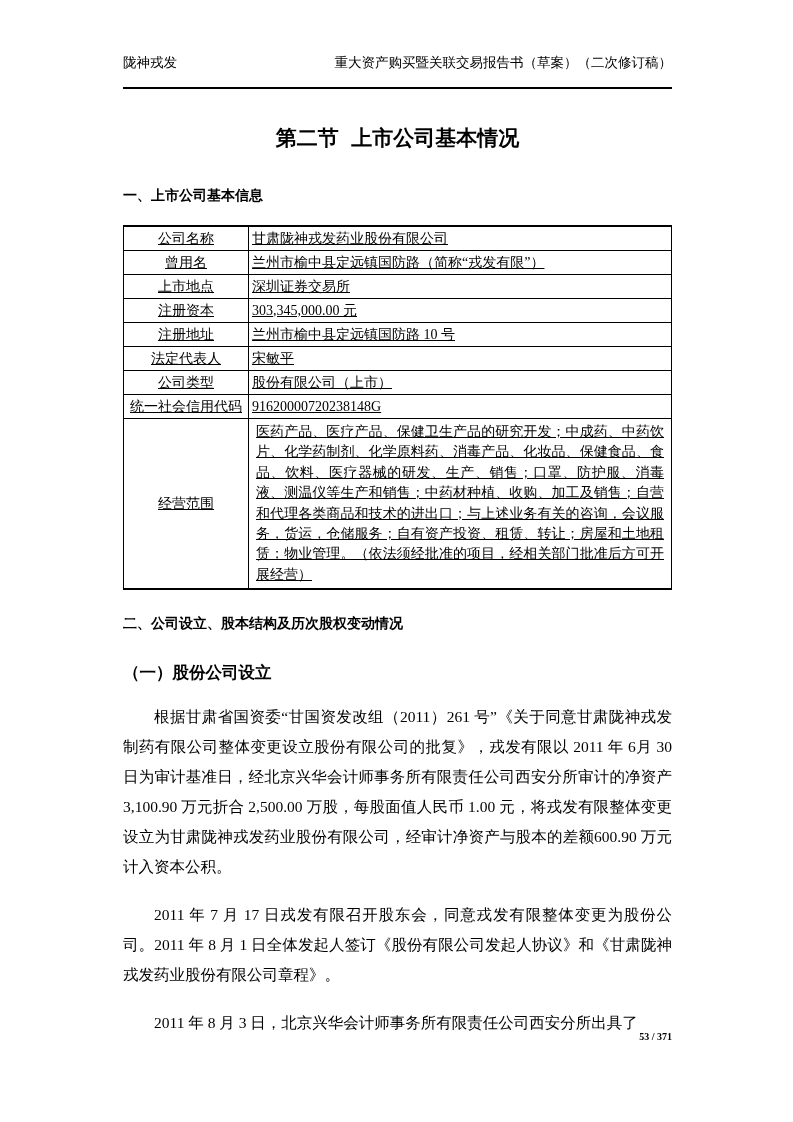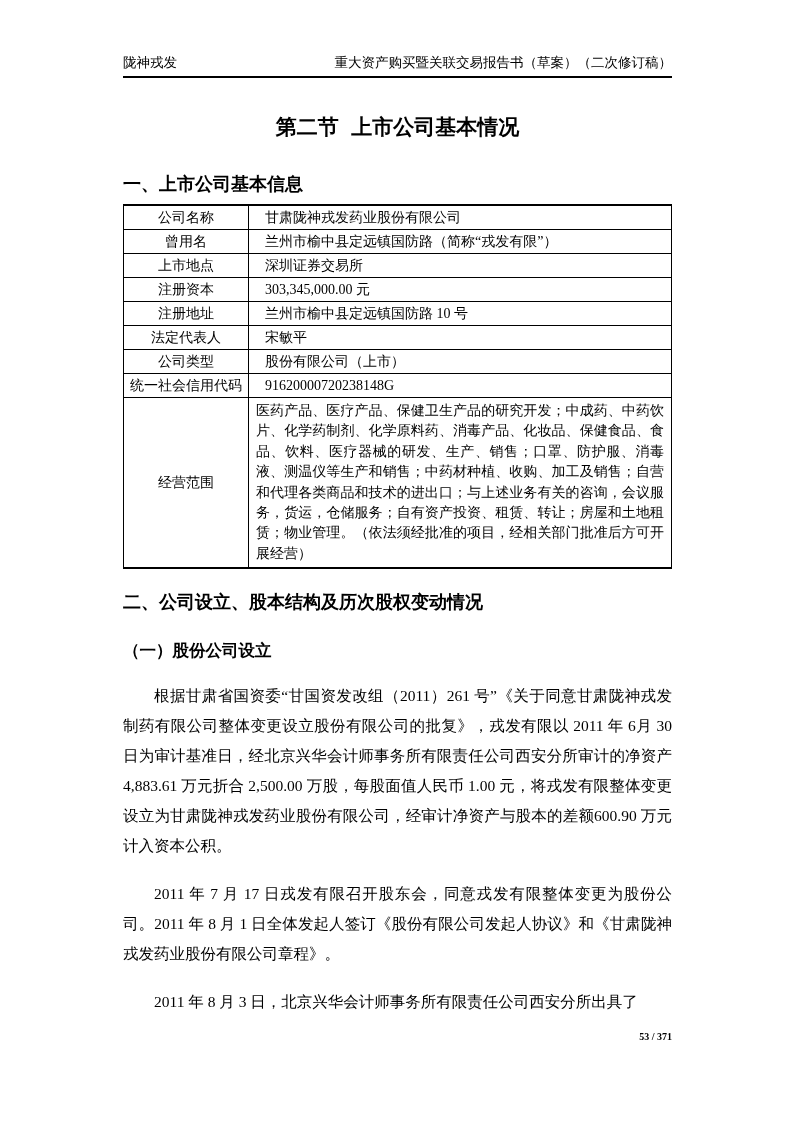--- a/index.html
+++ b/index.html
@@ -17,65 +17,66 @@
   .content {
     margin-left: 123px;
     margin-right: 121px;
   }
   
   .page-header {
     display: flex;
     justify-content: space-between;
     align-items: flex-end;
     padding-top: 54px;
-    padding-bottom: 5px;
+    padding-bottom: 16px;
     border-bottom: 2px solid #000;
     font-size: 13.5px;
     line-height: 17px;
   }
   .page-header .hdr-left { white-space: nowrap; }
   .page-header .hdr-right { white-space: nowrap; }
   
   .doc-title {
     margin: 36px 0 0 0;
     text-align: center;
     font-family: Liberation Mono, monospace;
     font-weight: bold;
     font-size: 21px;
     line-height: 29px;
   }
   .sec-heading {
     margin: 29px 0 0 0;
     font-family: "Liberation Sans", "DejaVu Sans", sans-serif;
     font-weight: bold;
-    font-size: 18px;
+    font-size: 14px;
     line-height: 25px;
   }
   .sec-heading.second { margin-top: 21px; }
   .sub-heading {
     margin: 25px 0 0 0;
-    font-family: Liberation Mono, monospace;
+    font-family: Liberation Serif, serif;
     font-weight: bold;
     font-size: 16.5px;
     line-height: 23px;
   }
   
   table.info-table {
-    margin-top: 7px;
+    margin-top: 17px;
     width: 100%;
     border-collapse: collapse;
     border-top: 2.5px solid #000;
     border-bottom: 2.5px solid #000;
     border-left: 1px solid #000;
     border-right: 1px solid #000;
     font-size: 14px;
+    text-decoration: underline;
   }
   table.info-table td {
     border: 1px solid #000;
-    padding: 2px 16px;
+    padding: 2px 3px;
     vertical-align: middle;
   }
   table.info-table td.lbl {
     width: 120px;
     text-align: center;
     white-space: nowrap;
     padding: 2px 2px;
   }
   table.info-table tr.single td { height: 19px; }
   table.info-table td.val.long {
@@ -154,20 +155,20 @@
           <td class="lbl">经营范围</td>
           <td class="val long">医药产品、医疗产品、保健卫生产品的研究开发；中成药、中药饮片、化学药制剂、化学原料药、消毒产品、化妆品、保健食品、食品、饮料、医疗器械的研发、生产、销售；口罩、防护服、消毒液、测温仪等生产和销售；中药材种植、收购、加工及销售；自营和代理各类商品和技术的进出口；与上述业务有关的咨询，会议服务，货运，仓储服务；自有资产投资、租赁、转让；房屋和土地租赁；物业管理。（依法须经批准的项目，经相关部门批准后方可开展经营）</td>
         </tr>
       </tbody>
     </table>
 
     <div class="sec-heading second">二、公司设立、股本结构及历次股权变动情况</div>
 
     <div class="sub-heading">（一）股份公司设立</div>
 
-    <p class="para">根据甘肃省国资委“甘国资发改组（2011）261 号”《关于同意甘肃陇神戎发制药有限公司整体变更设立股份有限公司的批复》，戎发有限以 2011 年 6月 30 日为审计基准日，经北京兴华会计师事务所有限责任公司西安分所审计的净资产 4,883.61 万元折合 2,500.00 万股，每股面值人民币 1.00 元，将戎发有限整体变更设立为甘肃陇神戎发药业股份有限公司，经审计净资产与股本的差额600.90 万元计入资本公积。</p>
+    <p class="para">根据甘肃省国资委“甘国资发改组（2011）261 号”《关于同意甘肃陇神戎发制药有限公司整体变更设立股份有限公司的批复》，戎发有限以 2011 年 6月 30 日为审计基准日，经北京兴华会计师事务所有限责任公司西安分所审计的净资产 3,100.90 万元折合 2,500.00 万股，每股面值人民币 1.00 元，将戎发有限整体变更设立为甘肃陇神戎发药业股份有限公司，经审计净资产与股本的差额600.90 万元计入资本公积。</p>
     <p class="para">2011 年 7 月 17 日戎发有限召开股东会，同意戎发有限整体变更为股份公司。2011 年 8 月 1 日全体发起人签订《股份有限公司发起人协议》和《甘肃陇神戎发药业股份有限公司章程》。</p>
     <p class="para">2011 年 8 月 3 日，北京兴华会计师事务所有限责任公司西安分所出具了</p>
 
   </div>
 
   <div class="page-number">53 / 371</div>
 </div>
 
 </body></html>

